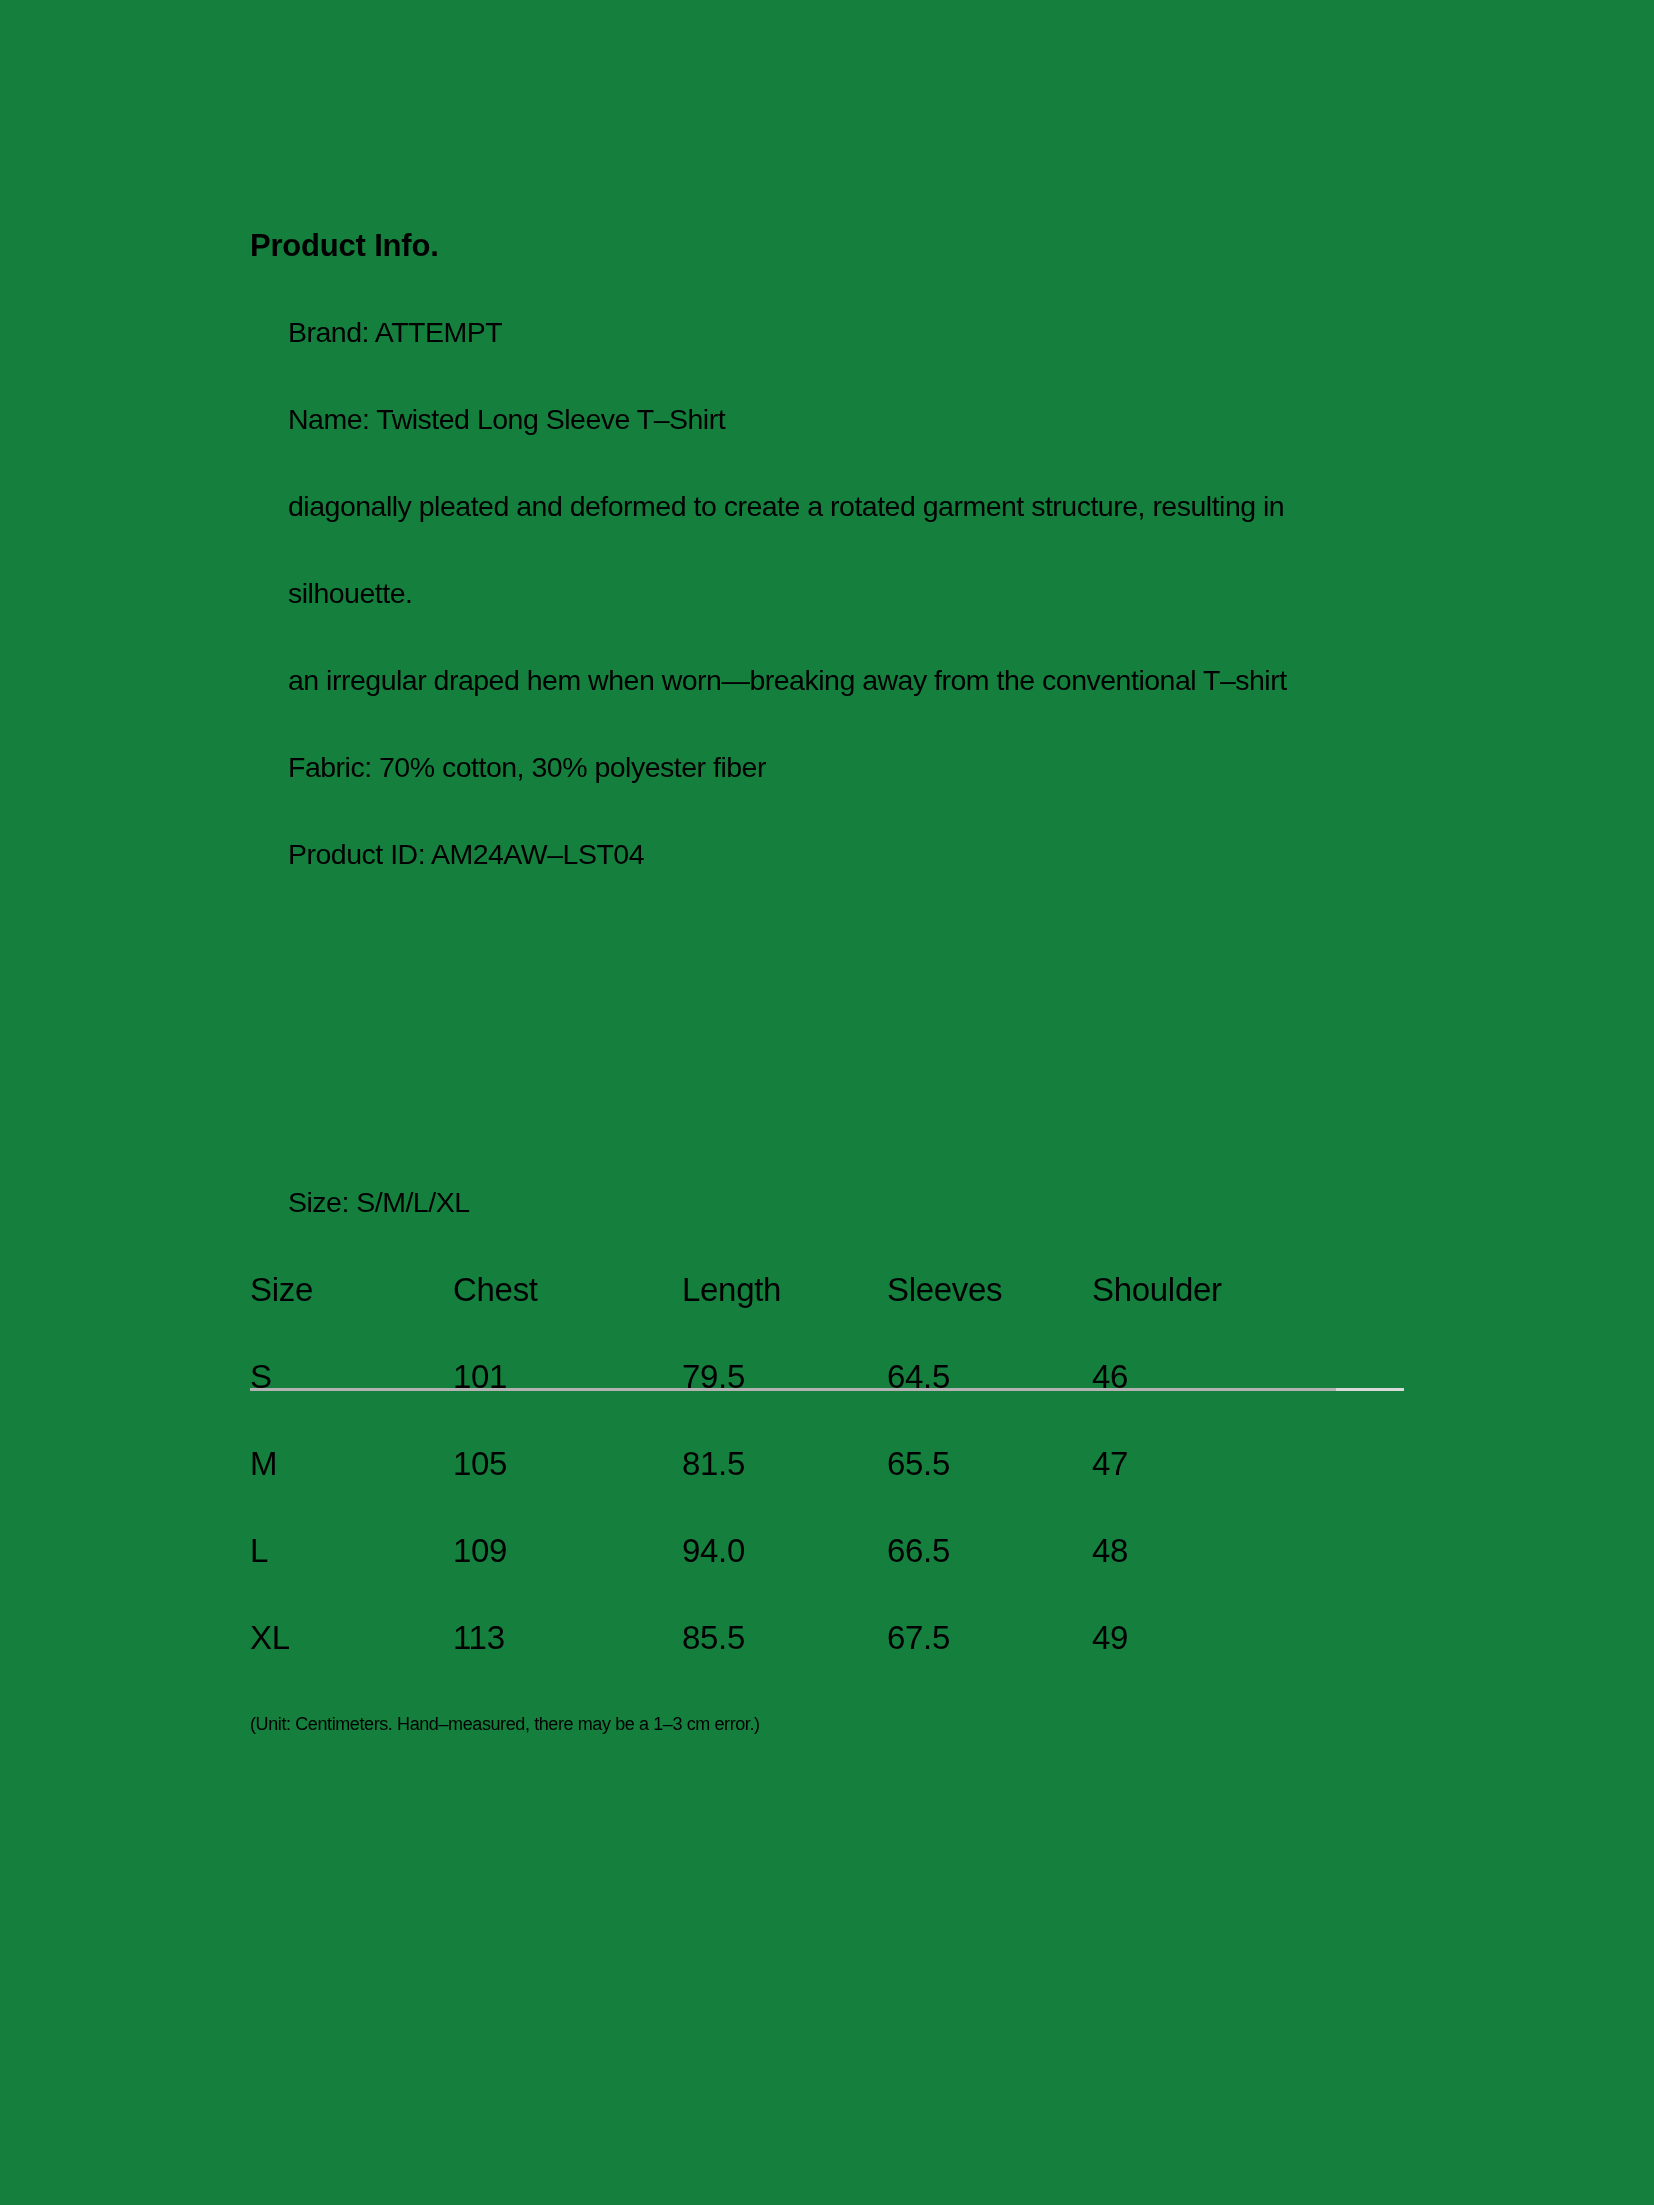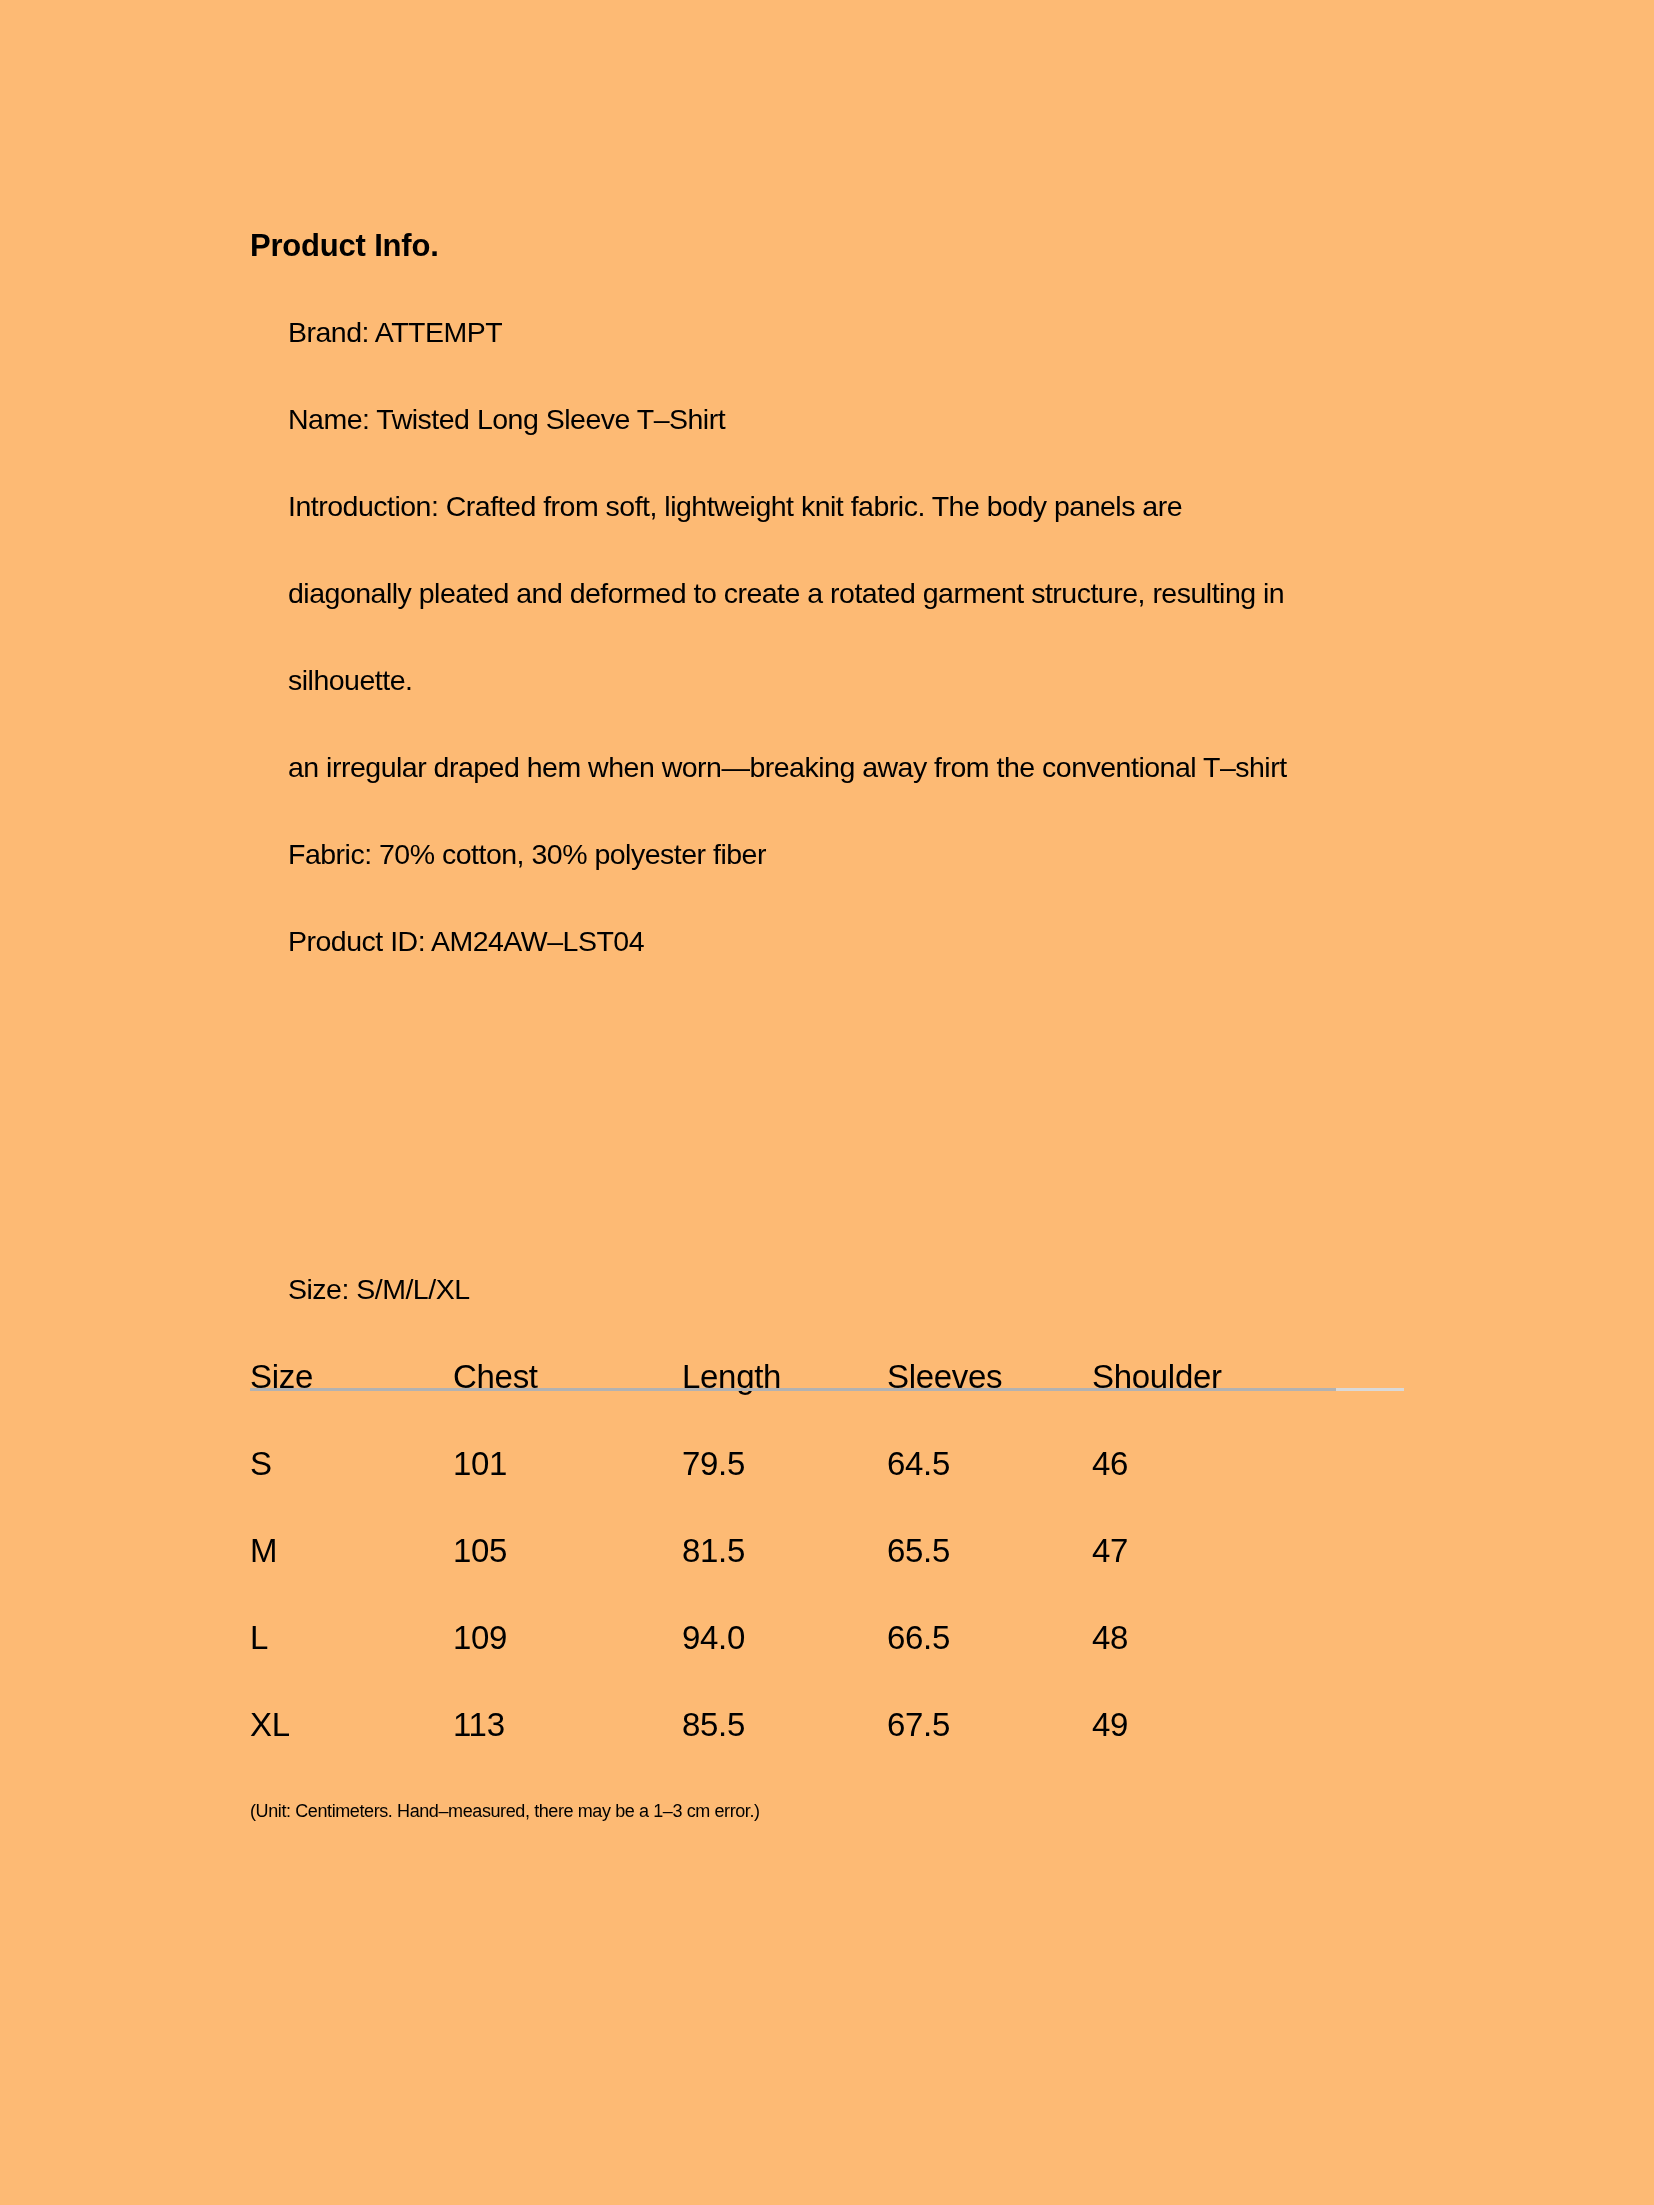--- a/index.html
+++ b/index.html
@@ -4,21 +4,21 @@
 <style>
   html, body {
     margin: 0;
     padding: 0;
     background: #ffffff;
   }
   .page {
     position: relative;
     width: 1654px;
     height: 2205px;
-    background: #fdba74;
+    background: #15803d;
     color: #000000;
     font-family: "Liberation Sans", sans-serif;
     overflow: hidden;
   }
   .content {
     padding: 200px 250px 0 250px;
   }
   .line {
     height: 87px;
     display: flex;
@@ -85,21 +85,20 @@
 
 <div class="page">
   <div class="content">
 
     <div class="line title-line">Product Info.</div>
 
     <div class="line body-line">Brand: ATTEMPT</div>
 
     <div class="line body-line">Name: Twisted Long Sleeve T–Shirt</div>
 
-    <div class="line body-line">Introduction: Crafted from soft, lightweight knit fabric. The body panels are</div>
     <div class="line body-line">diagonally pleated and deformed to create a rotated garment structure, resulting in</div>
     <div class="line body-line">silhouette.</div>
     <div class="line body-line">an irregular draped hem when worn—breaking away from the conventional T–shirt</div>
 
     <div class="line body-line">Fabric: 70% cotton, 30% polyester fiber</div>
 
     <div class="line body-line">Product ID: AM24AW–LST04</div>
 
     <div class="spacer"></div>
 

